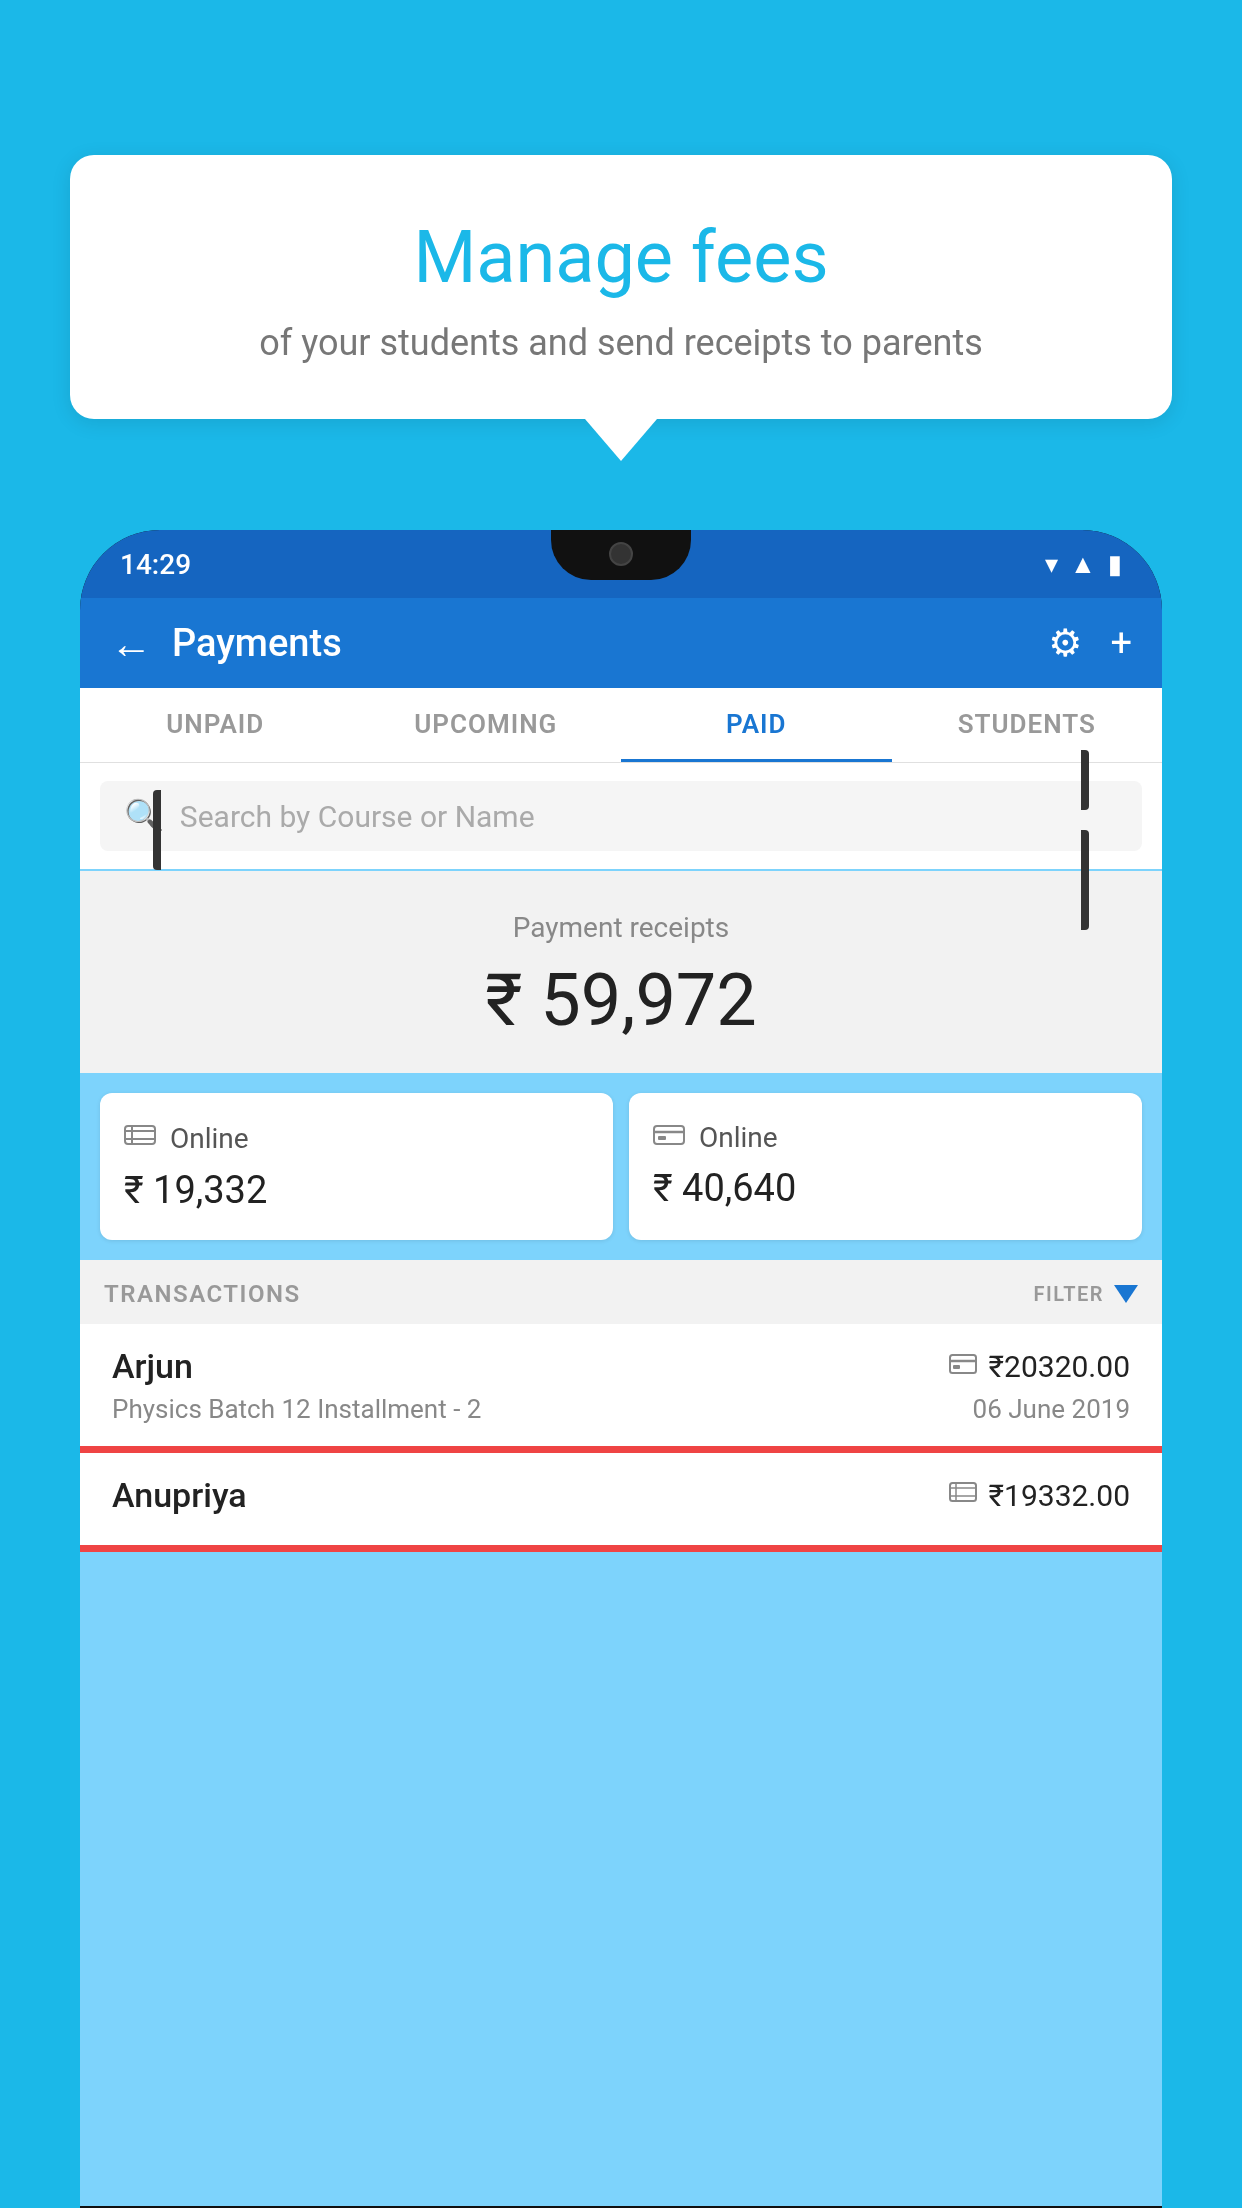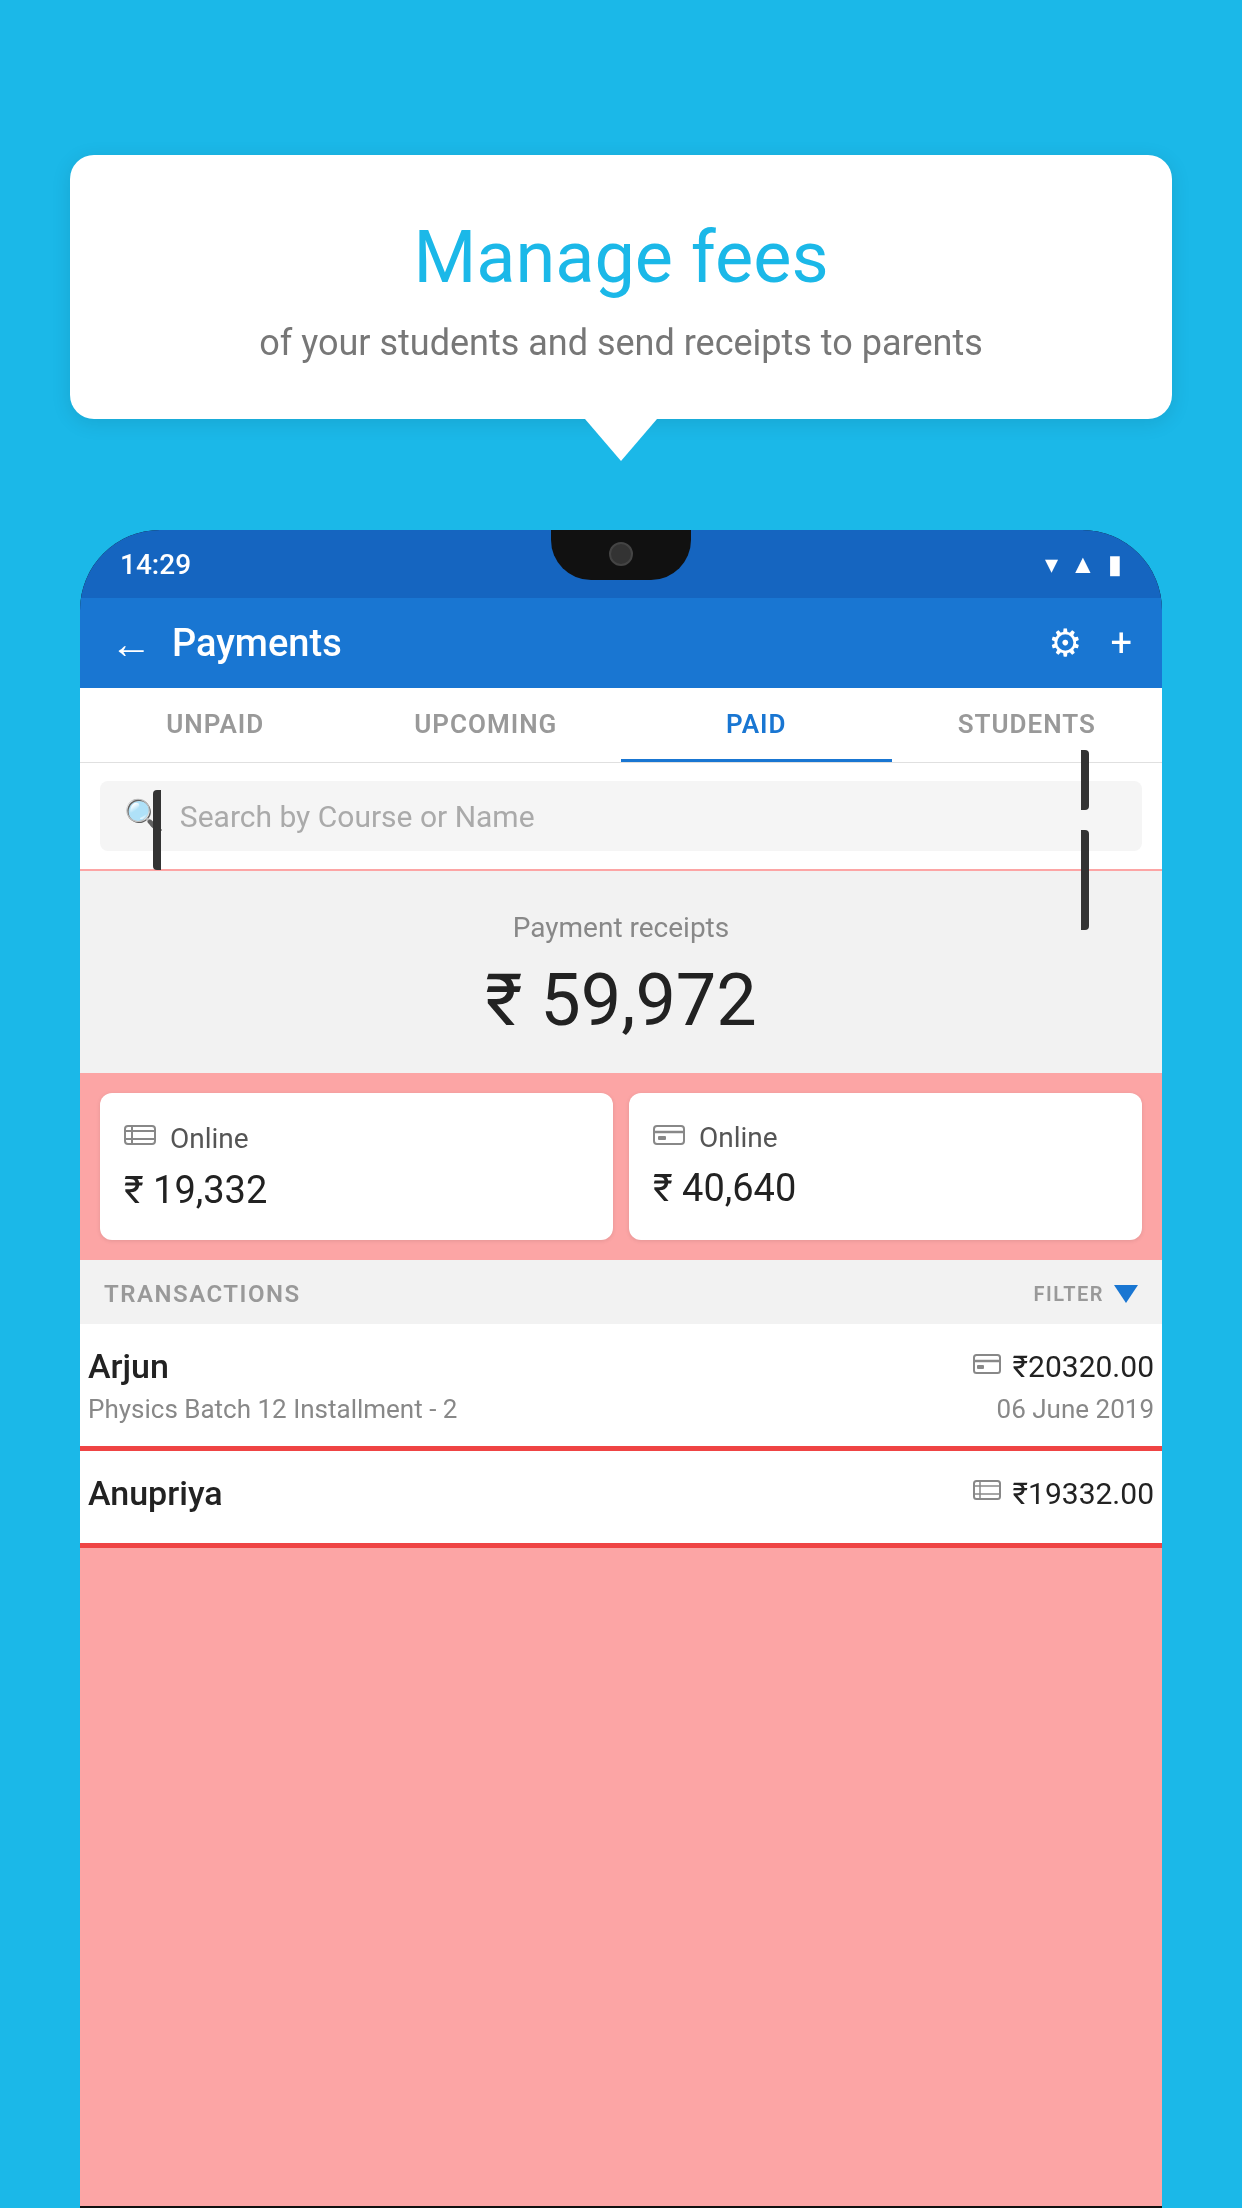--- a/index.html
+++ b/index.html
@@ -132,21 +132,21 @@
       gap: 28px;
     }
     .header-icon {
       color: white;
       font-size: 38px;
       cursor: pointer;
     }
 
     
     .phone-screen {
-      background: #fca5a5;
+      background: #7dd3fc;
       height: calc(100% - 160px);
       overflow: hidden;
     }
 
     
     .tabs-bar {
       background: white;
       display: flex;
       border-bottom: 1px solid #e0e0e0;
       height: 75px;
@@ -272,22 +272,22 @@
       width: 0;
       height: 0;
       border-left: 12px solid transparent;
       border-right: 12px solid transparent;
       border-top: 18px solid #1976D2;
     }
 
     
     .transaction-row {
       background: white;
-      padding: 22px 8px;
-      border-bottom: 5px solid #ef4444;
+      padding: 22px 32px;
+      border-bottom: 7px solid #ef4444;
     }
     .transaction-top {
       display: flex;
       justify-content: space-between;
       align-items: center;
       margin-bottom: 8px;
     }
     .transaction-name {
       font-size: 34px;
       color: #222;

